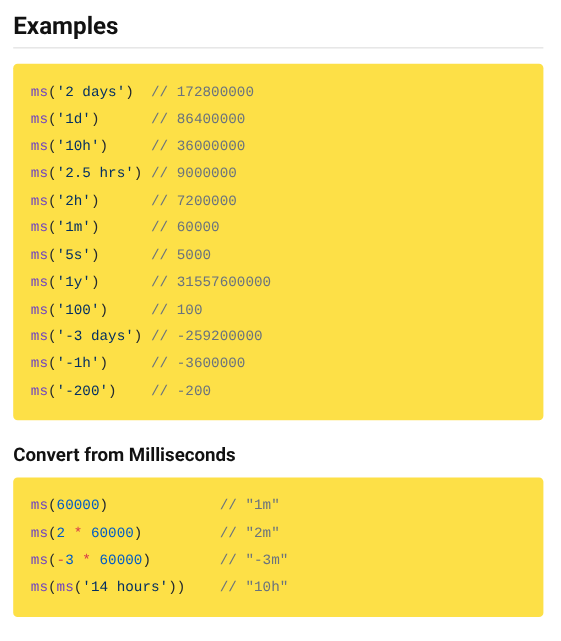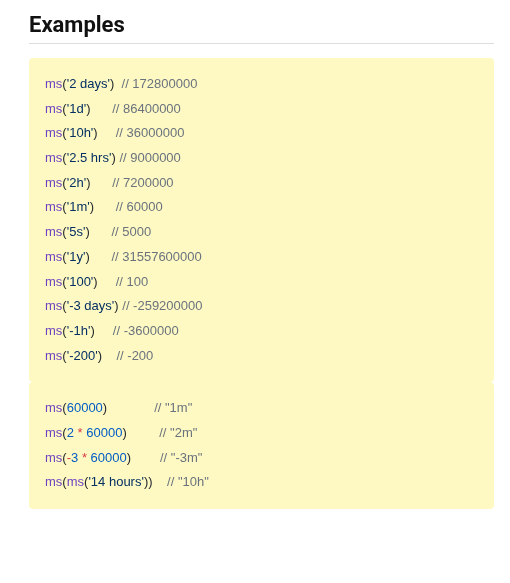--- a/index.html
+++ b/index.html
@@ -4,45 +4,45 @@
 <style>
   body {
     margin: 0;
     padding: 0;
     background: #fff;
     font-family: -apple-system, BlinkMacSystemFont, "Segoe UI", Roboto, Helvetica, Arial, sans-serif;
     color: #111;
     width: 510px;
   }
   .wrap {
-    padding: 8px 16px 16px 29px;
+    padding: 8px 16px 16px 12px;
   }
   h2 {
     font-size: 22px;
     font-weight: 700;
     margin: 4px 0 6px 0;
     color: #111;
   }
   hr.rule {
     border: none;
     border-top: 1px solid #ddd;
     margin: 0 0 14px 0;
   }
   h3 {
     font-size: 17px;
     font-weight: 700;
     margin: 22px 0 10px 0;
     color: #111;
   }
   pre {
-    background: #fef9c3;
+    background: #fde047;
     border-radius: 4px;
     padding: 14px 16px;
     margin: 0;
-    font-family: Liberation Sans, sans-serif;
+    font-family: Liberation Mono, monospace;
     font-size: 13px;
     line-height: 1.9;
     overflow-x: auto;
   }
   pre code { font-family: inherit; }
   .fn   { color: #6f42c1; }   
   .str  { color: #032f62; }   
   .num  { color: #005cc5; margin-top: 16px; }   
   .op   { color: #d73a49; }   
   .cmt  { color: #6a737d; }   
@@ -61,18 +61,19 @@
 <span><span class="fn">ms</span><span class="plain">(</span><span class="str">'2.5 hrs'</span><span class="plain">)</span> <span class="cmt">// 9000000</span></span>
 <span><span class="fn">ms</span><span class="plain">(</span><span class="str">'2h'</span><span class="plain">)</span>      <span class="cmt">// 7200000</span></span>
 <span><span class="fn">ms</span><span class="plain">(</span><span class="str">'1m'</span><span class="plain">)</span>      <span class="cmt">// 60000</span></span>
 <span><span class="fn">ms</span><span class="plain">(</span><span class="str">'5s'</span><span class="plain">)</span>      <span class="cmt">// 5000</span></span>
 <span><span class="fn">ms</span><span class="plain">(</span><span class="str">'1y'</span><span class="plain">)</span>      <span class="cmt">// 31557600000</span></span>
 <span><span class="fn">ms</span><span class="plain">(</span><span class="str">'100'</span><span class="plain">)</span>     <span class="cmt">// 100</span></span>
 <span><span class="fn">ms</span><span class="plain">(</span><span class="str">'-3 days'</span><span class="plain">)</span> <span class="cmt">// -259200000</span></span>
 <span><span class="fn">ms</span><span class="plain">(</span><span class="str">'-1h'</span><span class="plain">)</span>     <span class="cmt">// -3600000</span></span>
 <span><span class="fn">ms</span><span class="plain">(</span><span class="str">'-200'</span><span class="plain">)</span>    <span class="cmt">// -200</span></span></code></pre>
 
+  <h3>Convert from Milliseconds</h3>
 
   <pre><code id="code2"><span><span class="fn">ms</span><span class="plain">(</span><span class="num">60000</span><span class="plain">)</span>             <span class="cmt">// "1m"</span></span>
 <span><span class="fn">ms</span><span class="plain">(</span><span class="num">2</span><span class="plain"> </span><span class="op">*</span><span class="plain"> </span><span class="num">60000</span><span class="plain">)</span>         <span class="cmt">// "2m"</span></span>
 <span><span class="fn">ms</span><span class="plain">(</span><span class="op">-</span><span class="num">3</span><span class="plain"> </span><span class="op">*</span><span class="plain"> </span><span class="num">60000</span><span class="plain">)</span>        <span class="cmt">// "-3m"</span></span>
 <span><span class="fn">ms</span><span class="plain">(</span><span class="fn">ms</span><span class="plain">(</span><span class="str">'14 hours'</span><span class="plain">)</span><span class="plain">)</span>    <span class="cmt">// "10h"</span></span></code></pre>
 </div>
 
 </body></html>

